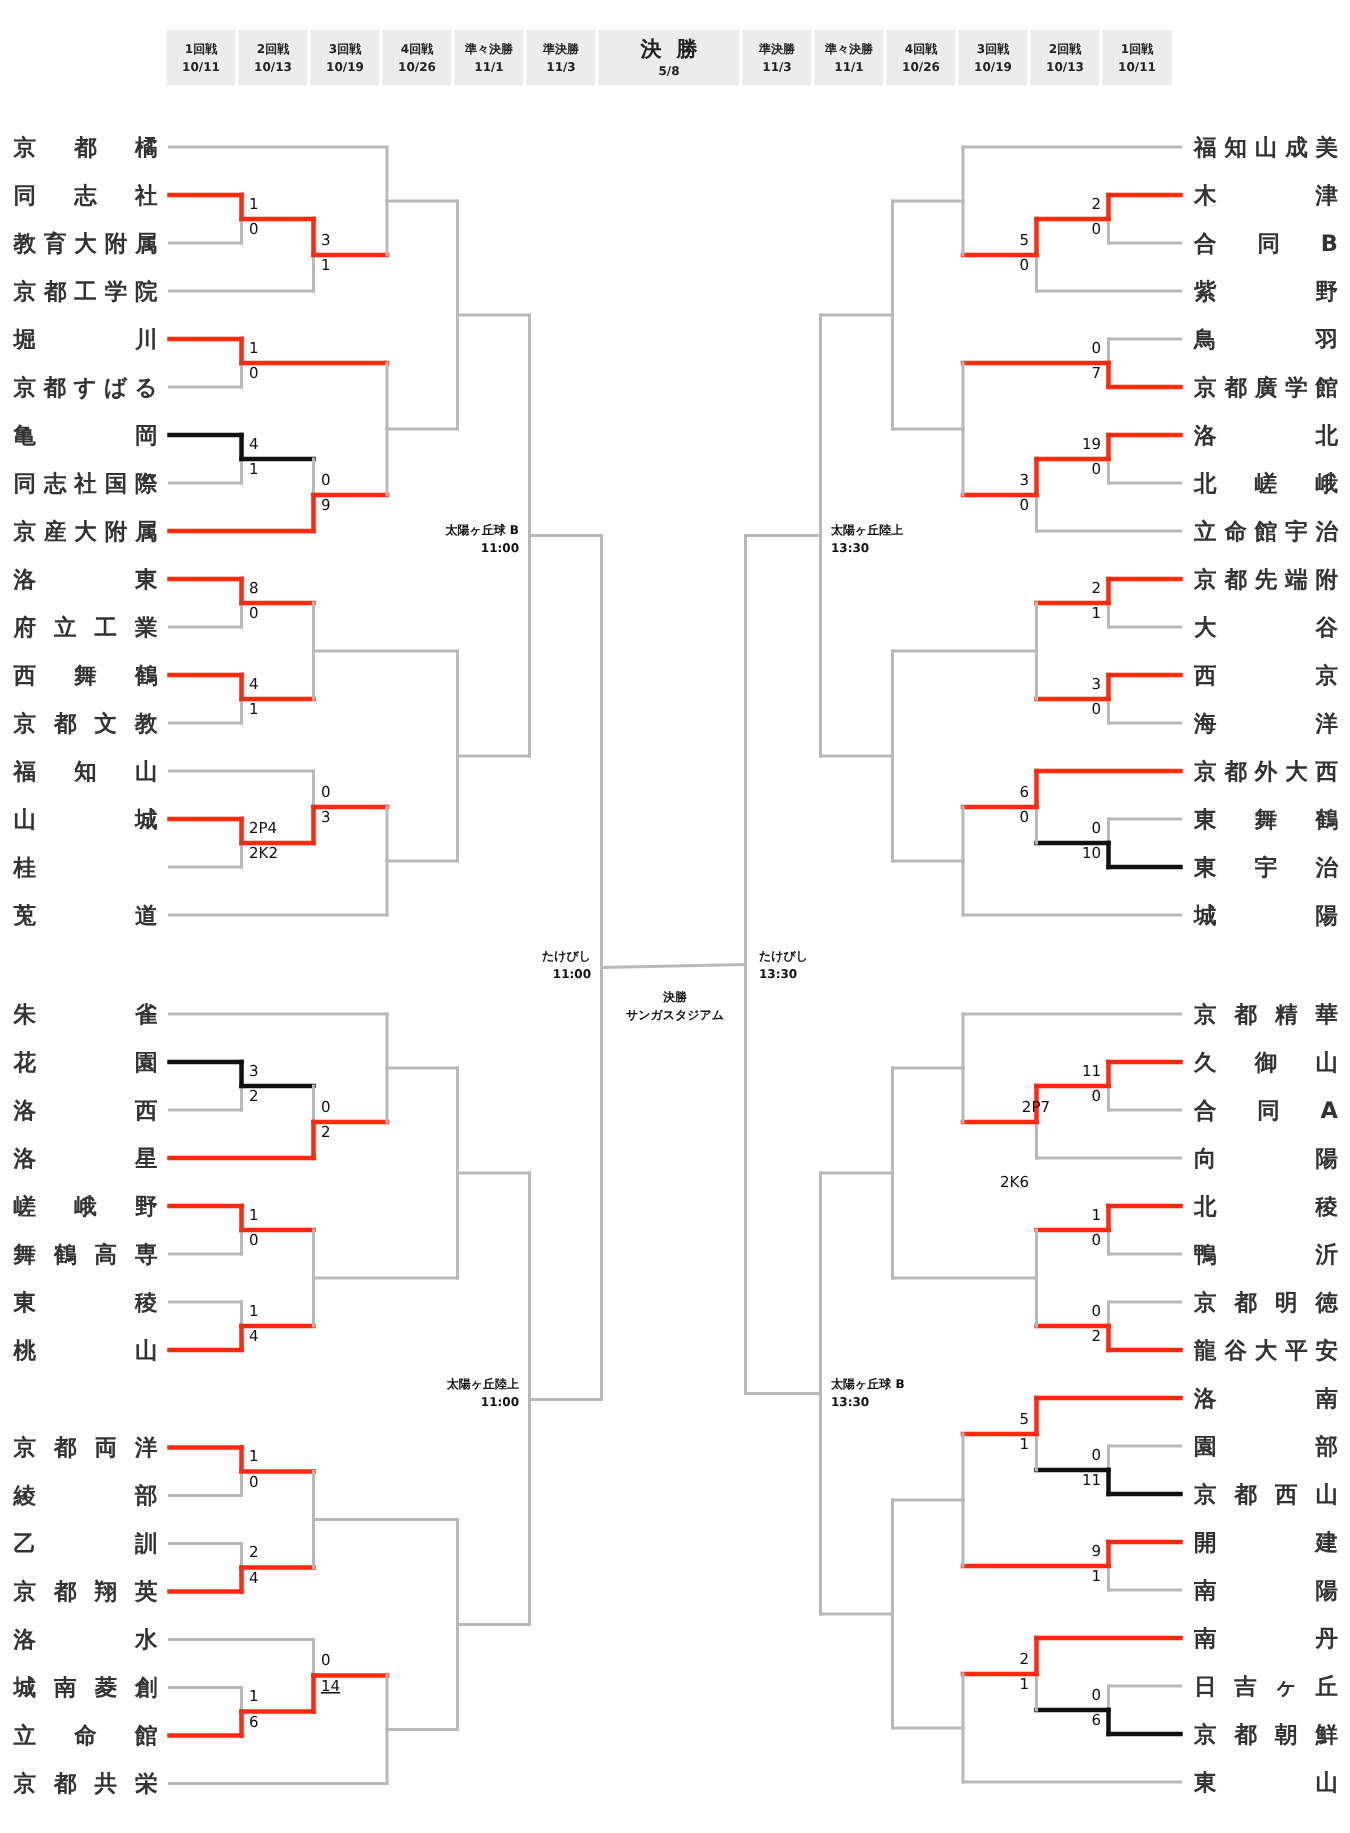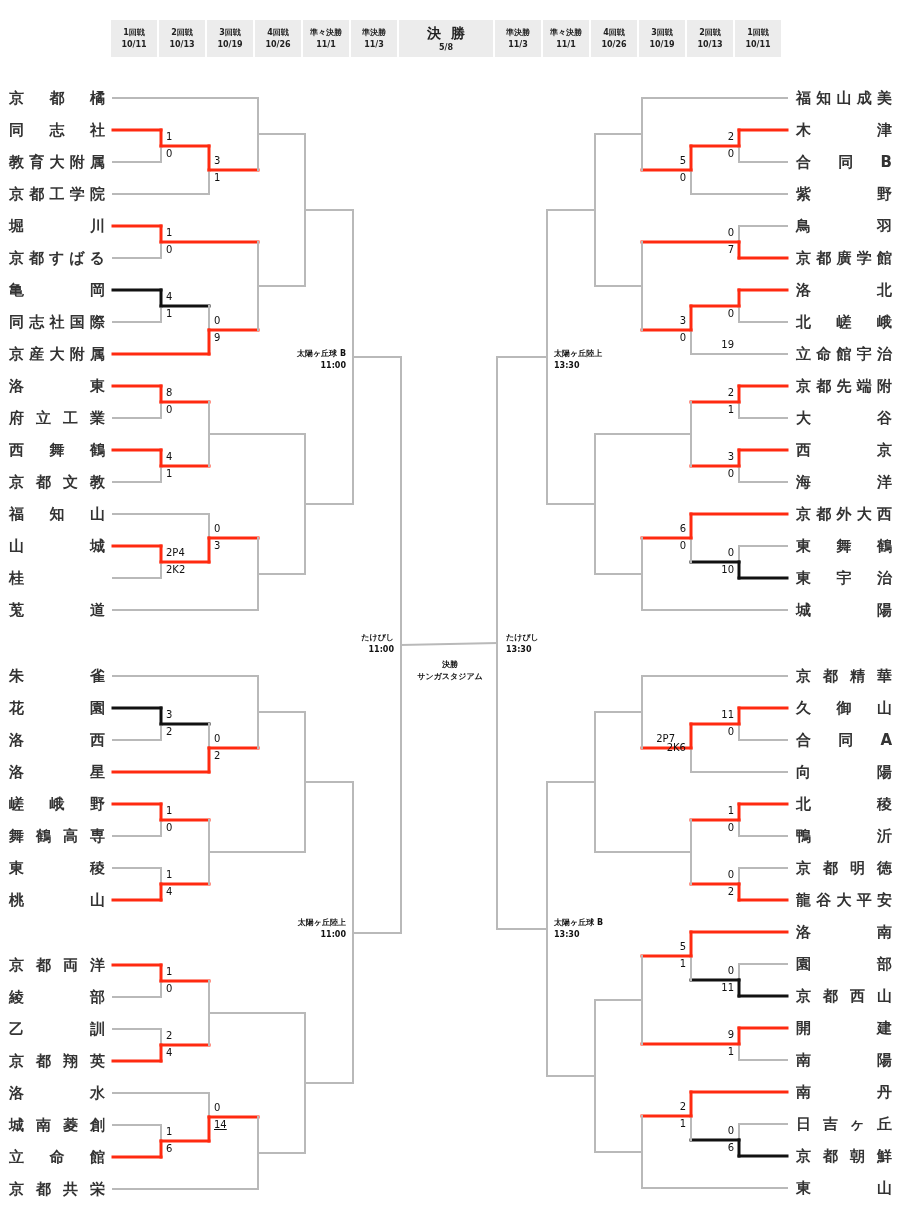--- a/index.html
+++ b/index.html
@@ -369,36 +369,36 @@
     <div class="score" style="top: 1126px; left: 166px;">1</div>
     <div class="score" style="top: 1143px; left: 166px;">6</div>
     <div class="score" style="top: 1102px; left: 214px;">0</div>
     <div class="score" style="top: 1119px; left: 214px; text-decoration: underline;">14</div>
     <div class="score" style="top: 131px; right: 166px; text-align: right;">2</div>
     <div class="score" style="top: 148px; right: 166px; text-align: right;">0</div>
     <div class="score" style="top: 155px; right: 214px; text-align: right;">5</div>
     <div class="score" style="top: 172px; right: 214px; text-align: right;">0</div>
     <div class="score" style="top: 227px; right: 166px; text-align: right;">0</div>
     <div class="score" style="top: 244px; right: 166px; text-align: right;">7</div>
-    <div class="score" style="top: 291px; right: 166px; text-align: center; margin-top: 48px;">19</div>
+    <div class="score" style="top: 291px; right: 166px; text-align: center;">19</div>
     <div class="score" style="top: 308px; right: 166px; text-align: right;">0</div>
     <div class="score" style="top: 315px; right: 214px; text-align: right;">3</div>
     <div class="score" style="top: 332px; right: 214px; text-align: right;">0</div>
     <div class="score" style="top: 387px; right: 166px; text-align: right;">2</div>
     <div class="score" style="top: 404px; right: 166px; text-align: right;">1</div>
     <div class="score" style="top: 451px; right: 166px; text-align: right;">3</div>
     <div class="score" style="top: 468px; right: 166px; text-align: right;">0</div>
     <div class="score" style="top: 547px; right: 166px; text-align: right;">0</div>
     <div class="score" style="top: 564px; right: 166px; text-align: right;">10</div>
     <div class="score" style="top: 523px; right: 214px; text-align: right;">6</div>
     <div class="score" style="top: 540px; right: 214px; text-align: right;">0</div>
     <div class="score" style="top: 709px; right: 166px; text-align: right;">11</div>
     <div class="score" style="top: 726px; right: 166px; text-align: right;">0</div>
-    <div class="score" style="top: 733px; right: 225px; text-align: left;">2P7</div>
-    <div class="score" style="top: 742px; right: 214px; text-align: left;">2K6</div>
+    <div class="score" style="top: 733px; right: 200px; text-align: left;">2P7</div>
+    <div class="score" style="top: 783px; right: 214px; text-align: left;">2K6</div>
     <div class="score" style="top: 805px; right: 166px; text-align: right;">1</div>
     <div class="score" style="top: 822px; right: 166px; text-align: right;">0</div>
     <div class="score" style="top: 869px; right: 166px; text-align: right;">0</div>
     <div class="score" style="top: 886px; right: 166px; text-align: right;">2</div>
     <div class="score" style="top: 965px; right: 166px; text-align: right;">0</div>
     <div class="score" style="top: 982px; right: 166px; text-align: right;">11</div>
     <div class="score" style="top: 941px; right: 214px; text-align: right;">5</div>
     <div class="score" style="top: 958px; right: 214px; text-align: right;">1</div>
     <div class="score" style="top: 1029px; right: 166px; text-align: right;">9</div>
     <div class="score" style="top: 1046px; right: 166px; text-align: right;">1</div>

